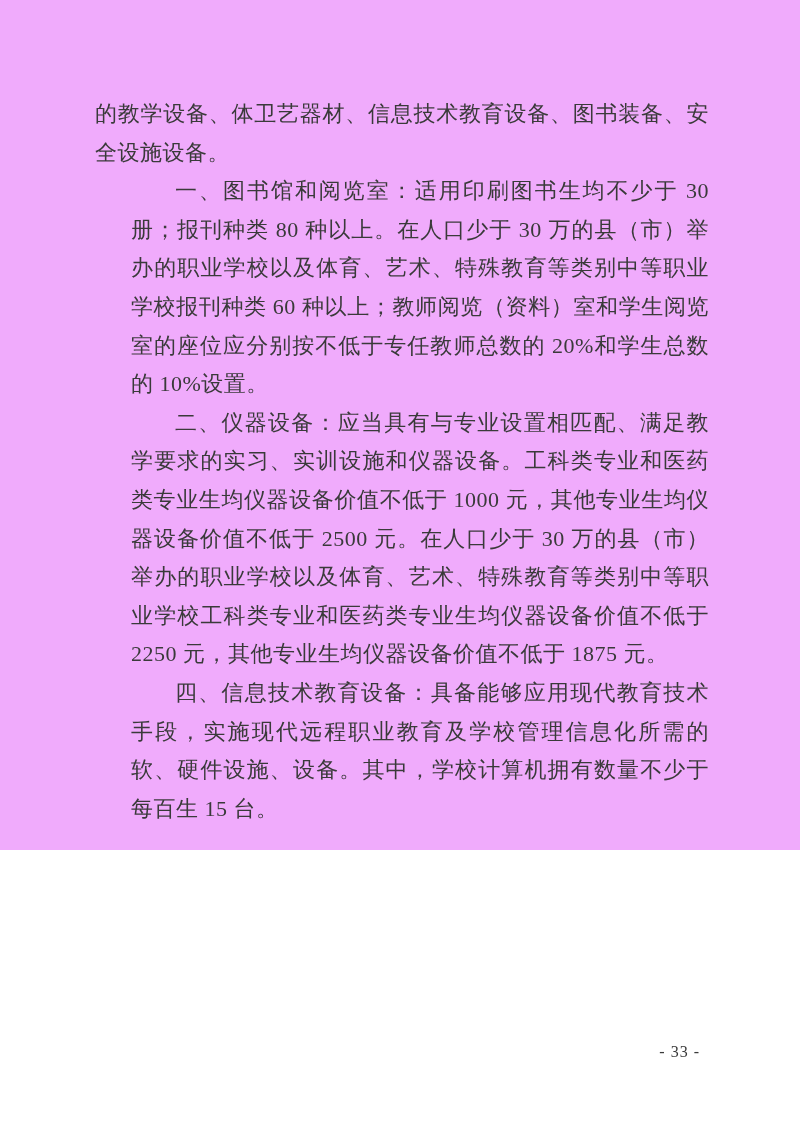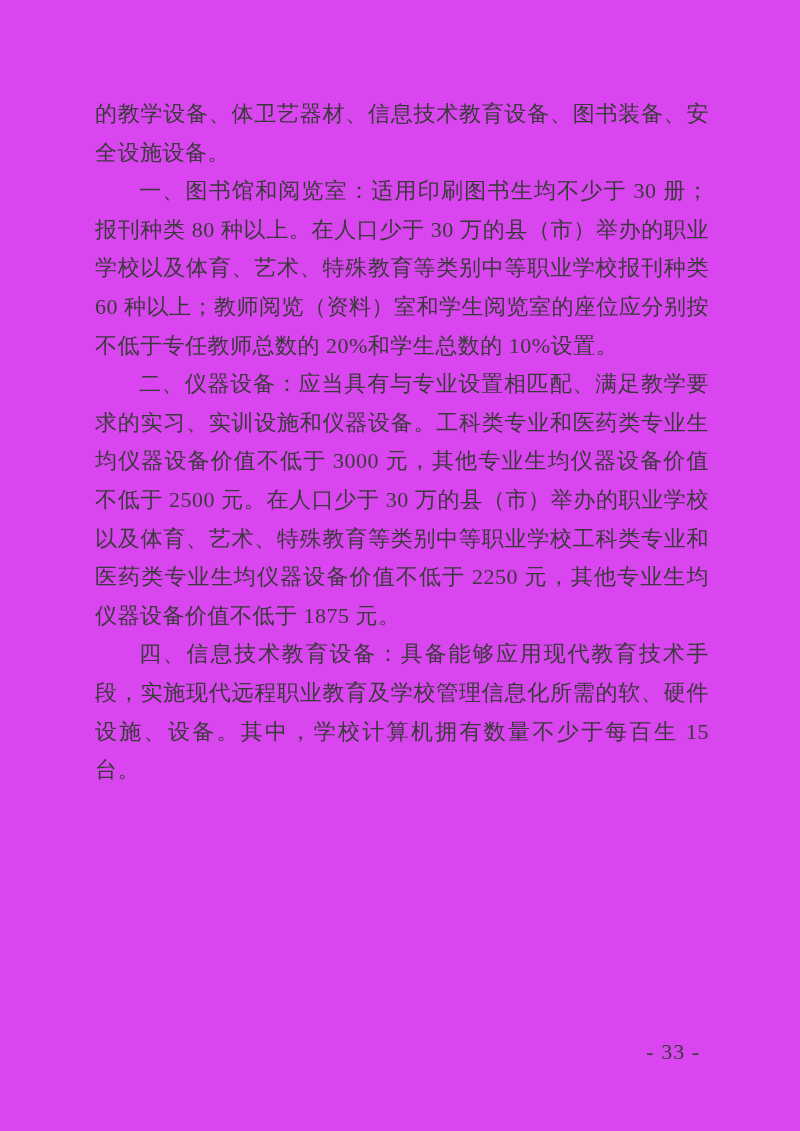--- a/index.html
+++ b/index.html
@@ -6,55 +6,56 @@
   html, body {
     width: 800px;
     height: 1131px;
     background: #ffffff;
     font-family: "Liberation Serif", "DejaVu Serif", serif;
     overflow: hidden;
   }
   .page {
     position: relative;
     width: 800px;
-    height: 1131px;
-    background: #d946ef;
+    height: 850px;
+    background: #f0abfc;
   }
   .text-block {
     position: absolute;
     left: 95px;
     top: 95px;
     width: 614px;
     color: #3a3a3a;
   }
   .para {
     font-size: 22px;
     line-height: 38.6px;
     text-align: justify;
     text-justify: inter-character;
     letter-spacing: 0.5px;
     color: #3a3a3a;
   }
   .para.indent {
     text-indent: 2em;
+    margin-left: 36px;
   }
   .page-number {
     position: absolute;
     top: 1040px;
     right: 100px;
-    font-size: 22px;
+    font-size: 16px;
     line-height: 24px;
     color: #3a3a3a;
     letter-spacing: 1px;
   }
 </style>
 </head>
 <body>
 
 <div class="page">
   <div class="text-block">
     <p class="para">的教学设备、体卫艺器材、信息技术教育设备、图书装备、安全设施设备。</p>
     <p class="para indent">一、图书馆和阅览室：适用印刷图书生均不少于 30 册；报刊种类 80 种以上。在人口少于 30 万的县（市）举办的职业学校以及体育、艺术、特殊教育等类别中等职业学校报刊种类 60 种以上；教师阅览（资料）室和学生阅览室的座位应分别按不低于专任教师总数的 20%和学生总数的 10%设置。</p>
-    <p class="para indent">二、仪器设备：应当具有与专业设置相匹配、满足教学要求的实习、实训设施和仪器设备。工科类专业和医药类专业生均仪器设备价值不低于 3000 元，其他专业生均仪器设备价值不低于 2500 元。在人口少于 30 万的县（市）举办的职业学校以及体育、艺术、特殊教育等类别中等职业学校工科类专业和医药类专业生均仪器设备价值不低于 2250 元，其他专业生均仪器设备价值不低于 1875 元。</p>
+    <p class="para indent">二、仪器设备：应当具有与专业设置相匹配、满足教学要求的实习、实训设施和仪器设备。工科类专业和医药类专业生均仪器设备价值不低于 1000 元，其他专业生均仪器设备价值不低于 2500 元。在人口少于 30 万的县（市）举办的职业学校以及体育、艺术、特殊教育等类别中等职业学校工科类专业和医药类专业生均仪器设备价值不低于 2250 元，其他专业生均仪器设备价值不低于 1875 元。</p>
     <p class="para indent">四、信息技术教育设备：具备能够应用现代教育技术手段，实施现代远程职业教育及学校管理信息化所需的软、硬件设施、设备。其中，学校计算机拥有数量不少于每百生 15 台。</p>
   </div>
   <div class="page-number">- 33 -</div>
 </div>
 
 </body></html>

